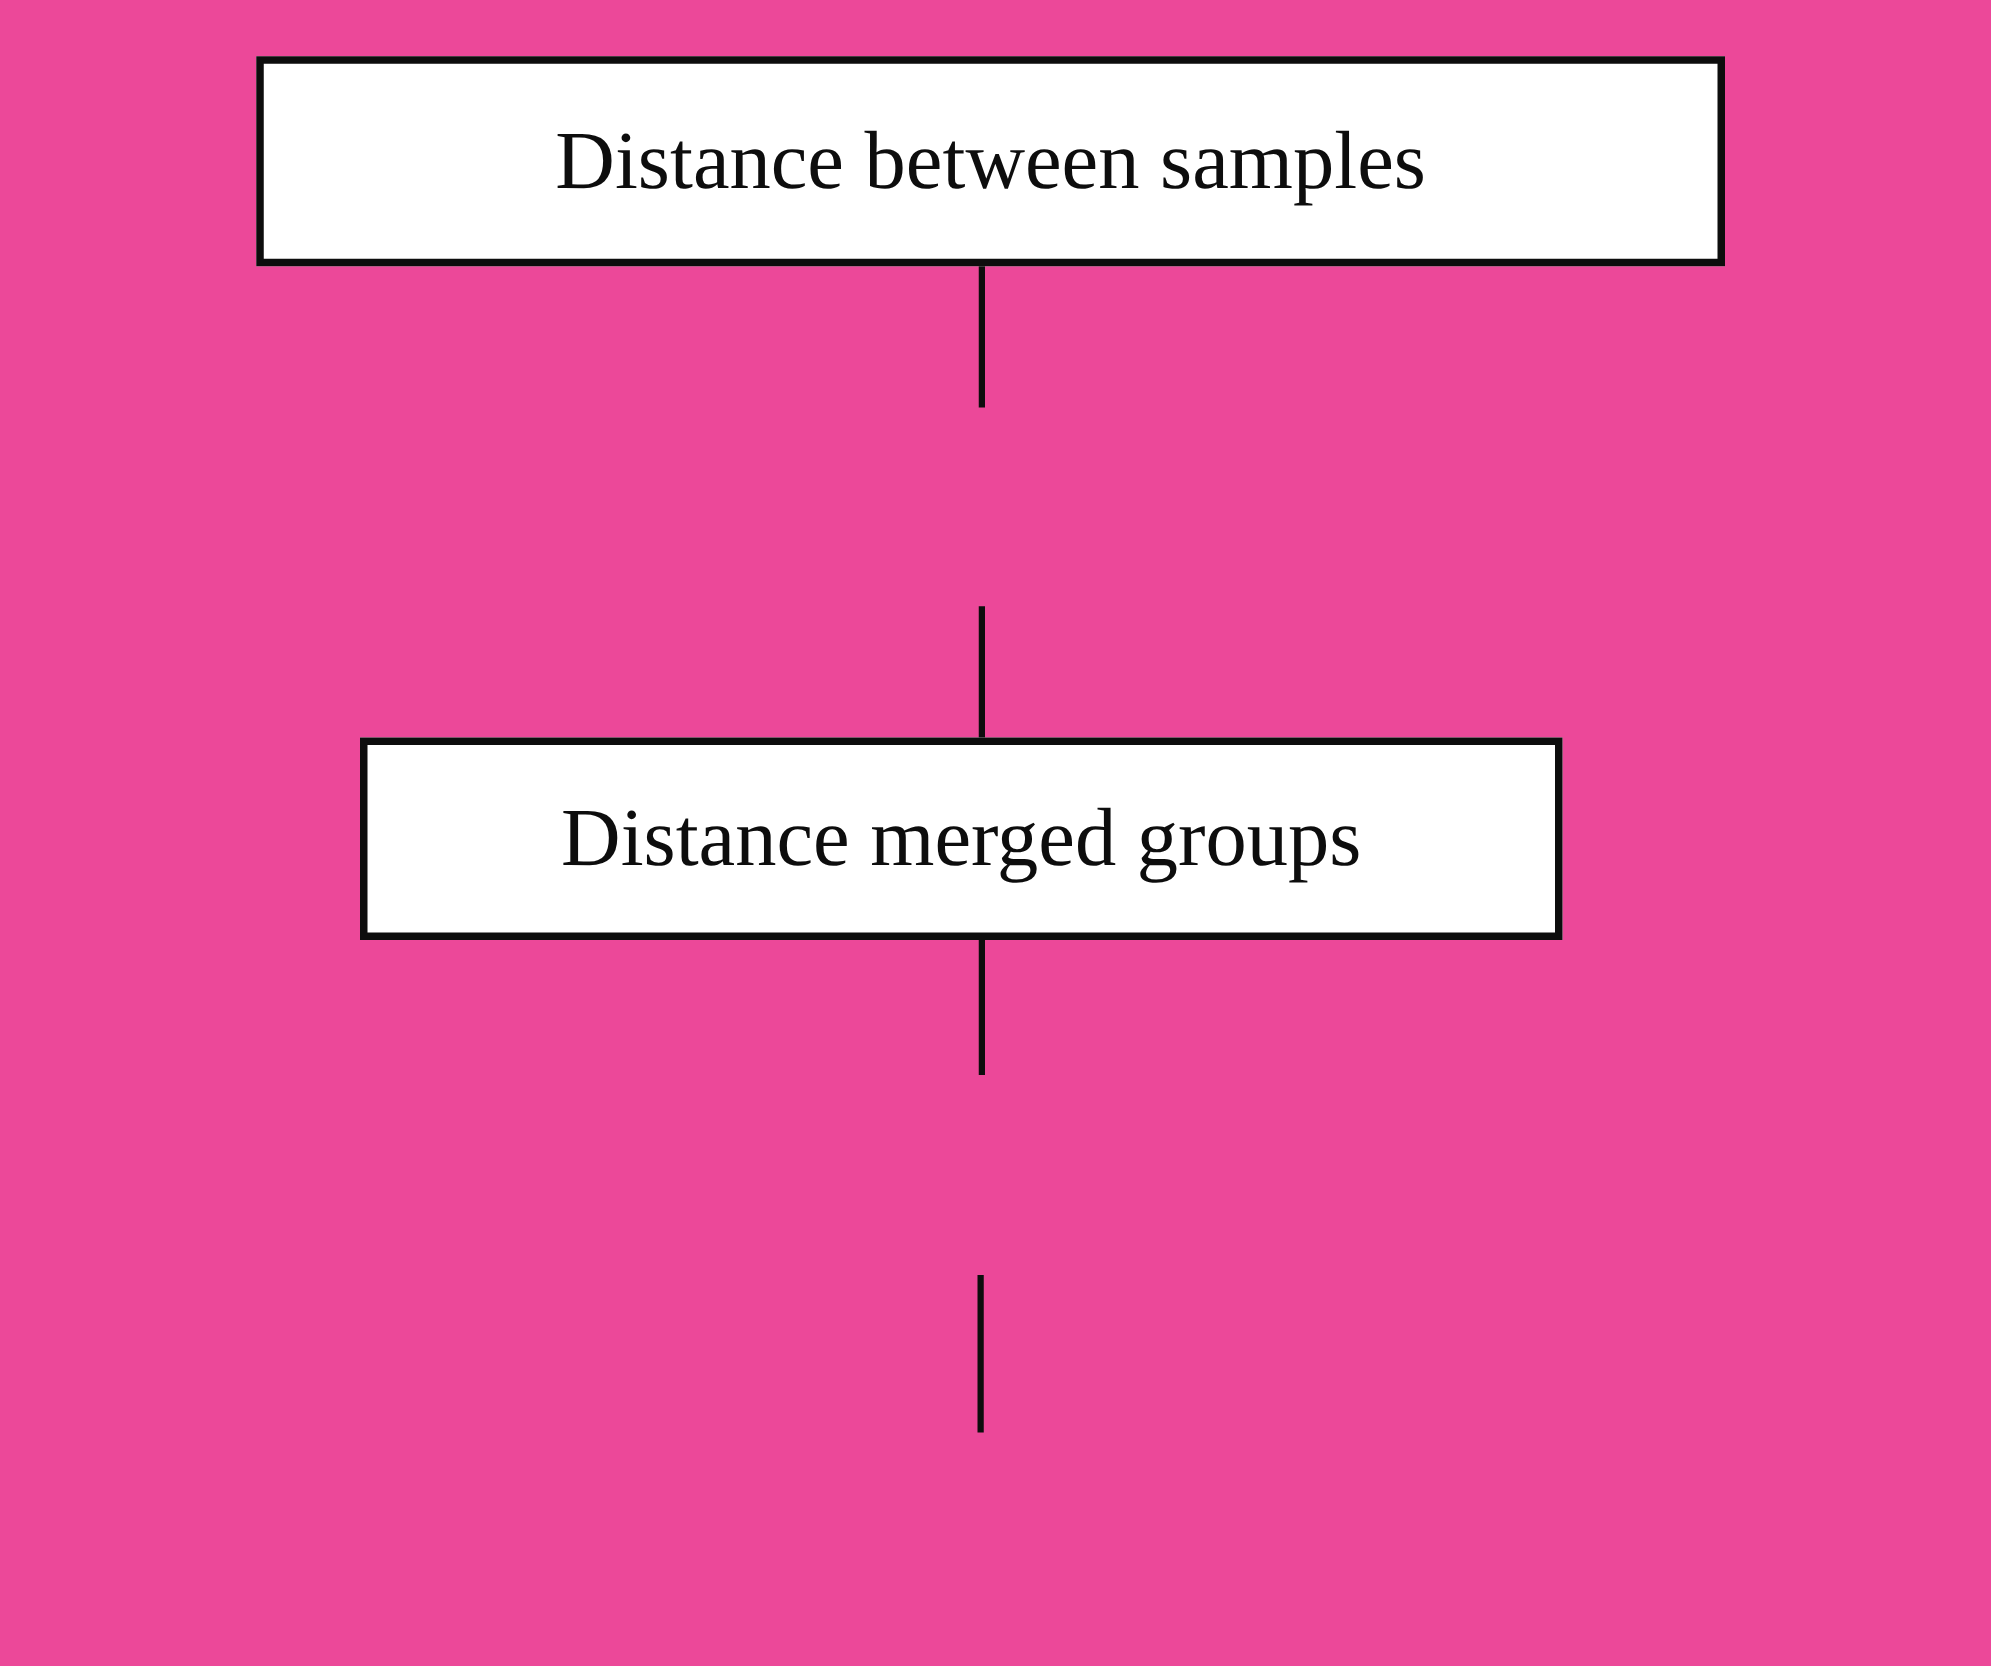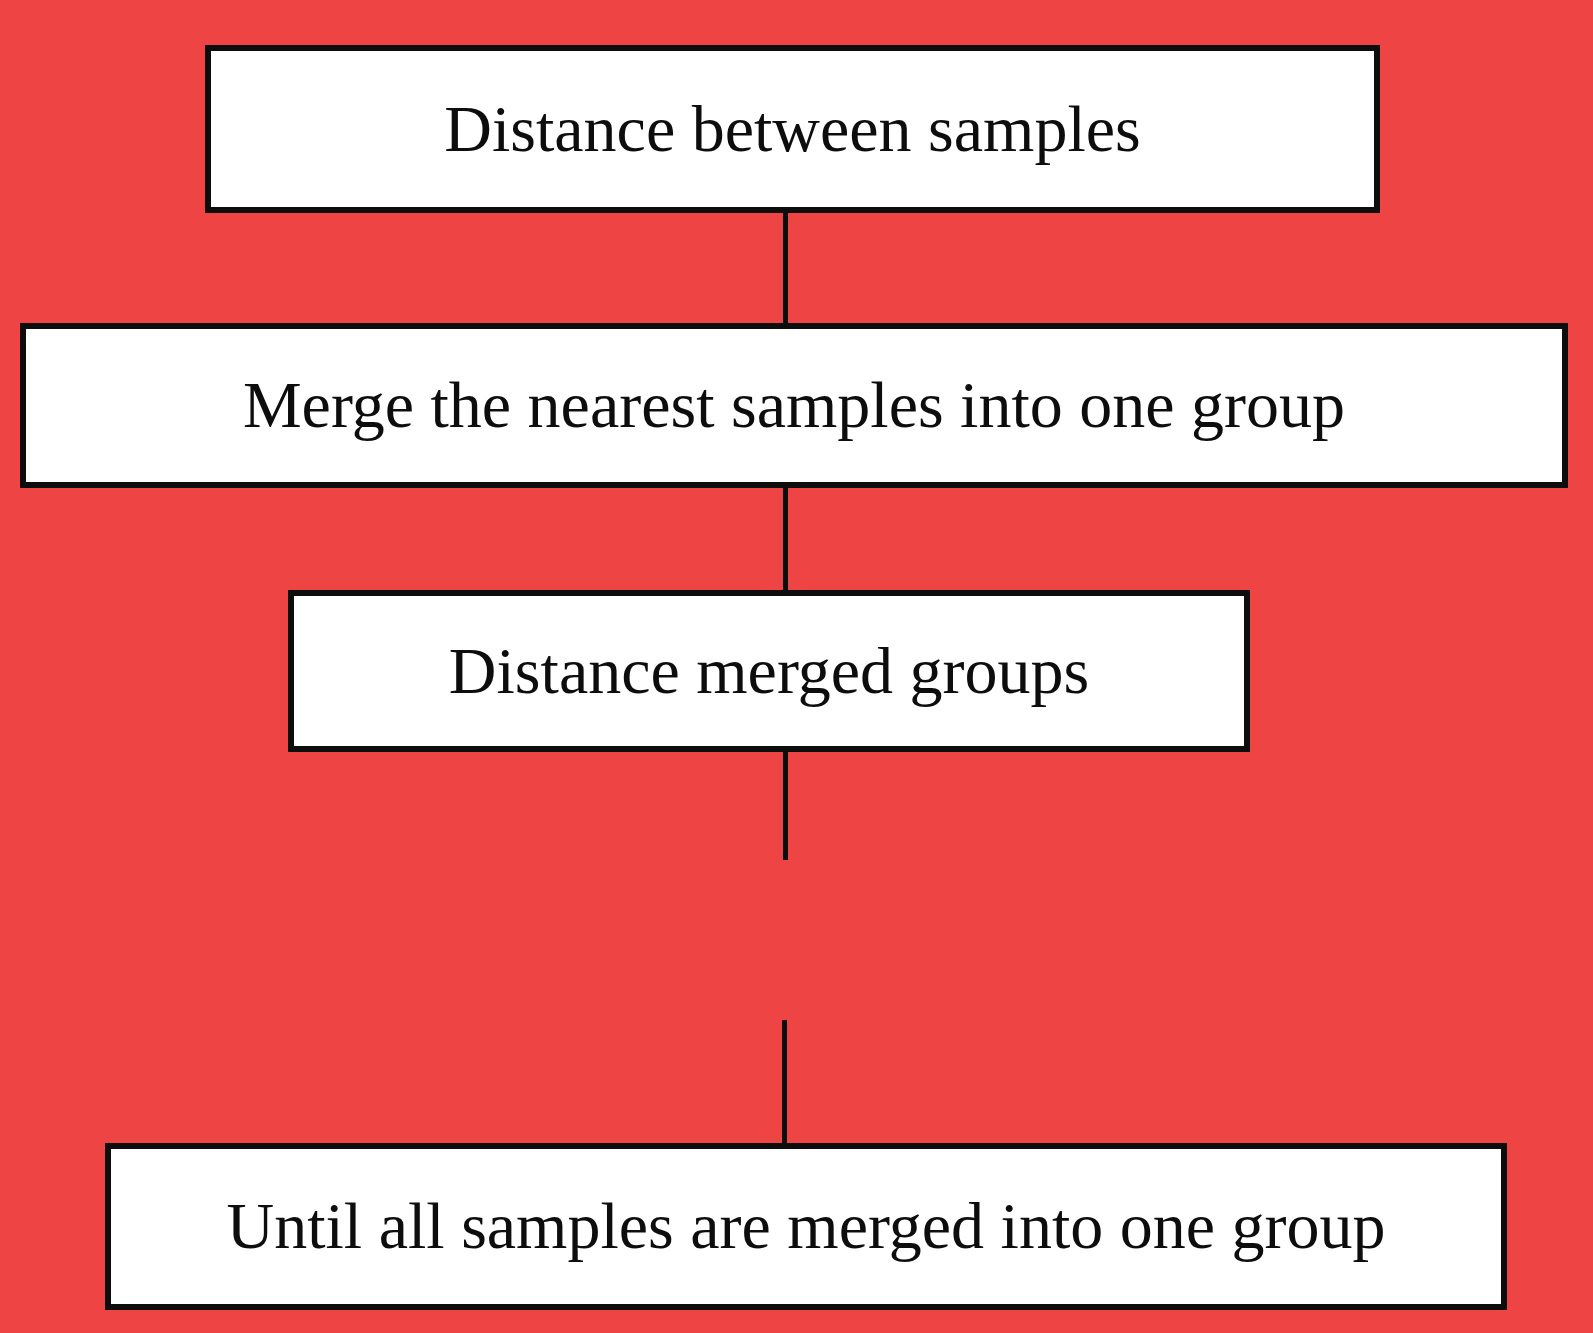--- a/index.html
+++ b/index.html
@@ -4,21 +4,21 @@
 <style>
   html, body {
     margin: 0;
     padding: 0;
     background: #ffffff;
   }
   .diagram {
     position: relative;
     width: 1593px;
     height: 1333px;
-    background: #ef4444;
+    background: #ec4899;
     font-family: "Liberation Serif", "DejaVu Serif", serif;
     color: #0d0d0d;
     overflow: hidden;
   }
   .flow-node {
     position: absolute;
     box-sizing: border-box;
     border: 6px solid #0d0d0d;
     background: #ffffff;
     display: flex;
@@ -52,32 +52,26 @@
 <body>
 
 <div class="diagram">
 
   <div class="flow-node n1">
     <span>Distance between samples</span>
   </div>
 
   <div class="connector c1"></div>
 
-  <div class="flow-node n2">
-    <span>Merge the nearest samples into one group</span>
-  </div>
 
   <div class="connector c2"></div>
 
   <div class="flow-node n3">
     <span>Distance merged groups</span>
   </div>
 
   <div class="connector c3"></div>
 
 
   <div class="connector c4"></div>
 
-  <div class="flow-node n5">
-    <span>Until all samples are merged into one group</span>
-  </div>
 
 </div>
 
 </body></html>

